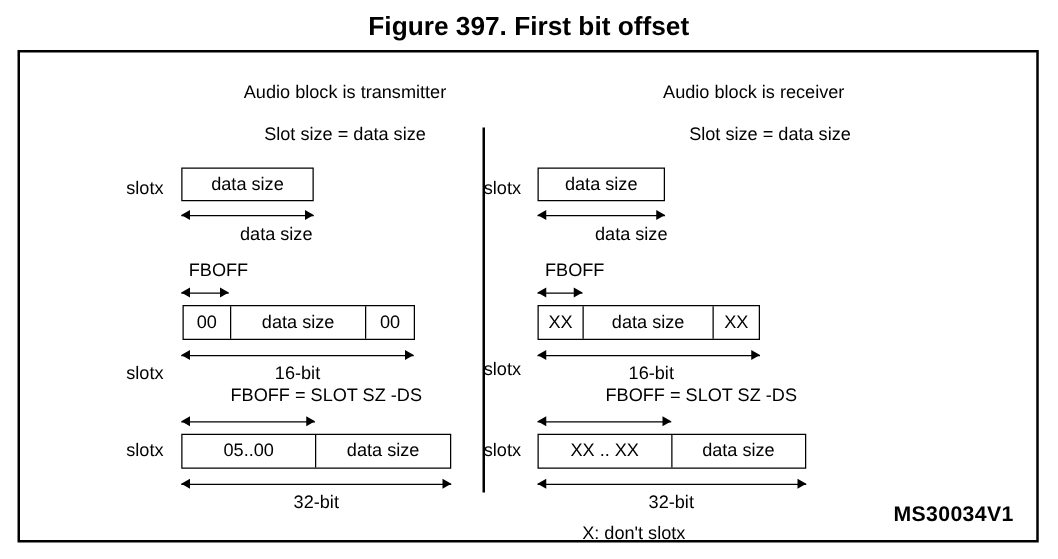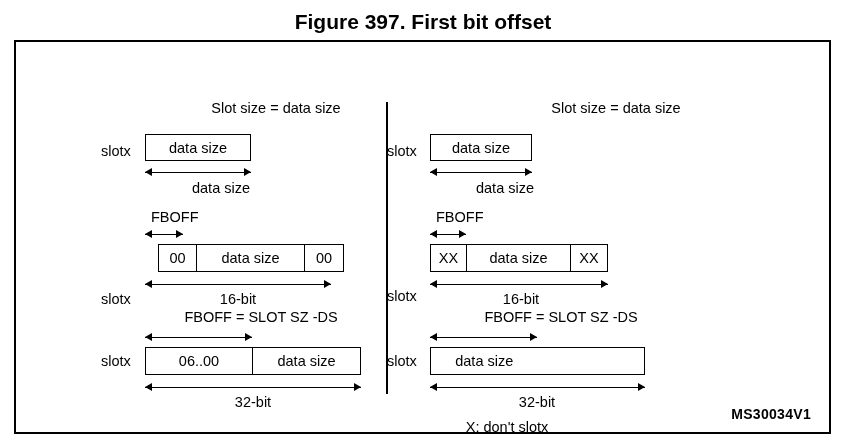--- a/index.html
+++ b/index.html
@@ -71,84 +71,86 @@
     position:absolute;top:0px;
     width:0;height:0;
     border-top:4.5px solid transparent;
     border-bottom:4.5px solid transparent;
   }
   .arrow .head.l{left:0;border-right:7px solid #000000;}
   .arrow .head.r{right:0;border-left:7px solid #000000;}
   .code{
     position:absolute;
     right:18px;bottom:10px;
-    font-size:14px;font-weight:bold;
+    font-size:17px;font-weight:bold;
     letter-spacing:0.3px;
     padding-left:29px;
   }
 </style>
 </head>
 <body>
 
 <div class="fig-title">Figure 397. First bit offset</div>
 
 <div class="frame">
 
   <div class="divider"></div>
 
+  <div class="t c" style="left:260px;top:25px;">Audio block is transmitter</div>
   <div class="t c" style="left:260px;top:59px;">Slot size = data size</div>
 
   <div class="t" style="left:85px;top:102px;">slotx</div>
   <div class="box" style="left:129px;top:92px;width:106px;height:27px;">
     <div class="cell" style="flex:1 1 100%;">data size</div>
   </div>
   <div class="arrow" style="left:129px;top:126px;width:106px;">
     <div class="head l"></div>
     <div class="shaft"></div>
     <div class="head r"></div>
   </div>
   <div class="t c" style="left:205px;top:139px;">data size</div>
 
   <div class="t" style="left:135px;top:168px;">FBOFF</div>
   <div class="arrow" style="left:129px;top:188px;width:38px;">
     <div class="head l"></div>
     <div class="shaft"></div>
     <div class="head r"></div>
   </div>
-  <div class="box" style="left:142px;top:202px;width:186px;height:28px;">
+  <div class="box" style="left:130px;top:202px;width:186px;height:28px;">
     <div class="cell sep" style="flex:0 0 38px;">00</div>
     <div class="cell sep" style="flex:1 1 auto;">data size</div>
     <div class="cell" style="flex:0 0 38px;">00</div>
   </div>
   <div class="arrow" style="left:129px;top:238px;width:186px;">
     <div class="head l"></div>
     <div class="shaft"></div>
     <div class="head r"></div>
   </div>
   <div class="t" style="left:85px;top:250px;">slotx</div>
   <div class="t c" style="left:222px;top:250px;">16-bit</div>
 
   <div class="t c" style="left:245px;top:268px;">FBOFF = SLOT SZ -DS</div>
   <div class="arrow" style="left:129px;top:291px;width:107px;">
     <div class="head l"></div>
     <div class="shaft"></div>
     <div class="head r"></div>
   </div>
   <div class="box" style="left:129px;top:305px;width:216px;height:28px;">
-    <div class="cell sep" style="flex:0 0 50%;">06..00</div>
+    <div class="cell sep" style="flex:0 0 50%;">05..00</div>
     <div class="cell" style="flex:0 0 50%;">data size</div>
   </div>
   <div class="t" style="left:85px;top:312px;">slotx</div>
   <div class="arrow" style="left:129px;top:341px;width:216px;">
     <div class="head l"></div>
     <div class="shaft"></div>
     <div class="head r"></div>
   </div>
   <div class="t c" style="left:237px;top:353px;">32-bit</div>
 
+  <div class="t c" style="left:587px;top:25px;">Audio block is receiver</div>
   <div class="t c" style="left:600px;top:59px;">Slot size = data size</div>
 
   <div class="t" style="left:371px;top:102px;">slotx</div>
   <div class="box" style="left:414px;top:92px;width:102px;height:27px;">
     <div class="cell" style="flex:1 1 100%;">data size</div>
   </div>
   <div class="arrow" style="left:414px;top:126px;width:102px;">
     <div class="head l"></div>
     <div class="shaft"></div>
     <div class="head r"></div>
@@ -174,20 +176,21 @@
   <div class="t" style="left:371px;top:247px;">slotx</div>
   <div class="t c" style="left:505px;top:250px;">16-bit</div>
 
   <div class="t c" style="left:545px;top:268px;">FBOFF = SLOT SZ -DS</div>
   <div class="arrow" style="left:414px;top:291px;width:107px;">
     <div class="head l"></div>
     <div class="shaft"></div>
     <div class="head r"></div>
   </div>
   <div class="box" style="left:414px;top:305px;width:215px;height:28px;">
+    <div class="cell sep" style="flex:0 0 50%;">XX .. XX</div>
     <div class="cell" style="flex:0 0 50%;">data size</div>
   </div>
   <div class="t" style="left:371px;top:312px;">slotx</div>
   <div class="arrow" style="left:414px;top:341px;width:215px;">
     <div class="head l"></div>
     <div class="shaft"></div>
     <div class="head r"></div>
   </div>
   <div class="t c" style="left:521px;top:353px;">32-bit</div>
 

